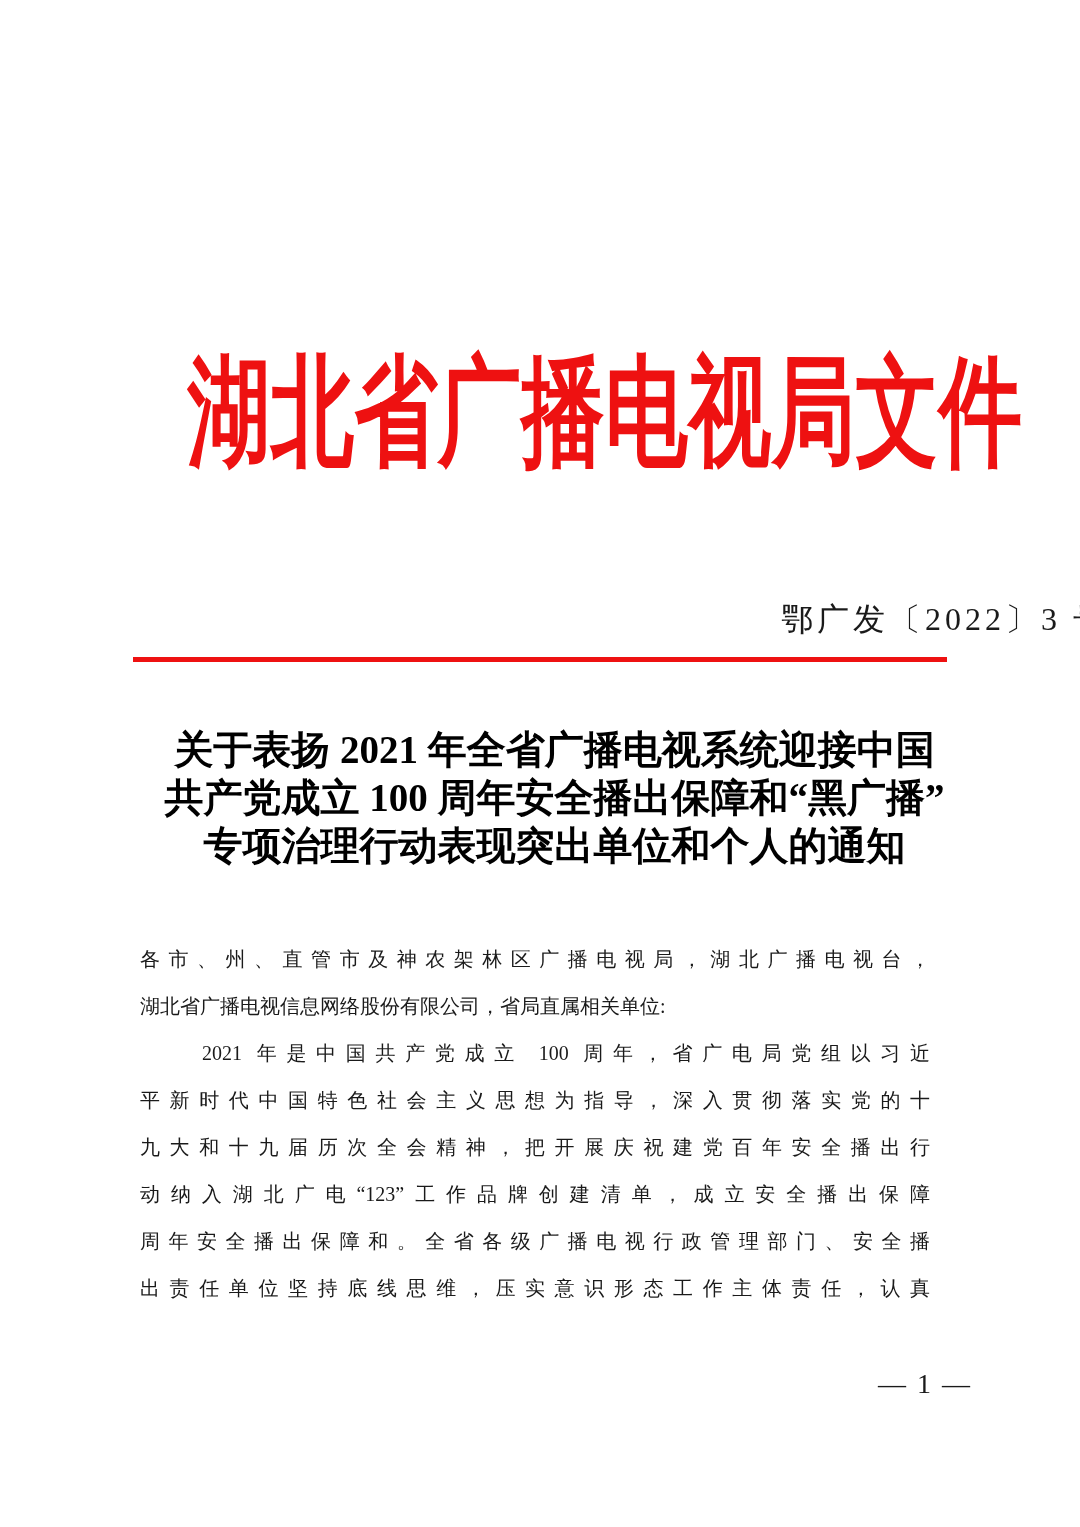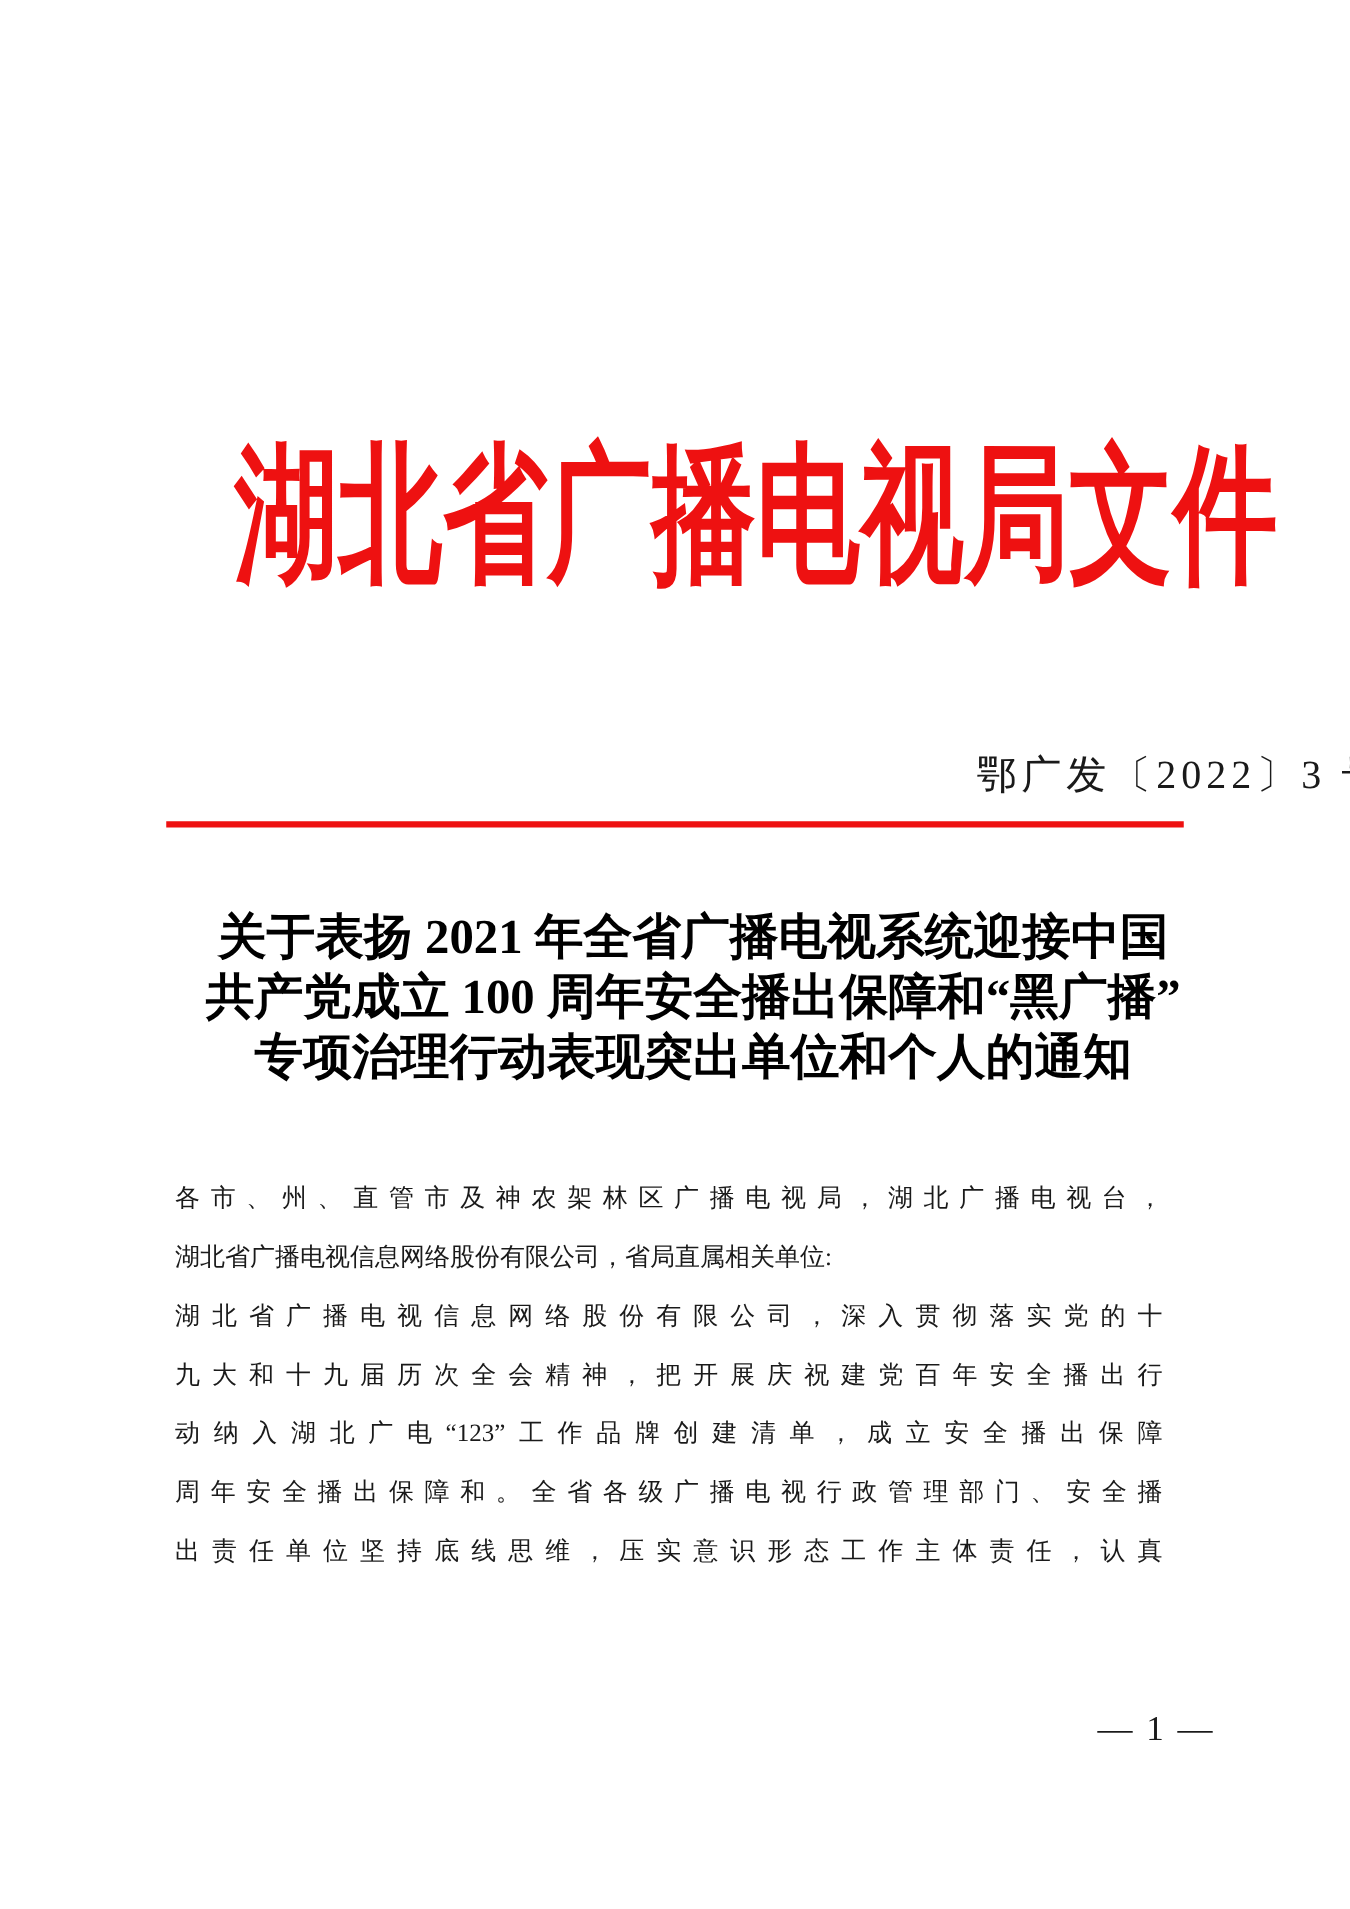--- a/index.html
+++ b/index.html
@@ -126,21 +126,22 @@
 
   <div class="doc-title">
     <div>关于表扬 2021 年全省广播电视系统迎接中国</div>
     <div>共产党成立 100 周年安全播出保障和“黑广播”</div>
     <div>专项治理行动表现突出单位和个人的通知</div>
   </div>
 
   <div class="body-block">
     <div class="body-line">各市、州、直管市及神农架林区广播电视局，湖北广播电视台，</div>
     <div class="body-line short">湖北省广播电视信息网络股份有限公司，省局直属相关单位:</div>
-    <div class="body-line">湖北省广播电视信息网络股份有限公司，深入贯彻落实党的十</div>
+    <div class="body-line indent">2021 年是中国共产党成立 100 周年，省广电局党组以习近</div>
+    <div class="body-line">平新时代中国特色社会主义思想为指导，深入贯彻落实党的十</div>
     <div class="body-line">九大和十九届历次全会精神，把开展庆祝建党百年安全播出行</div>
     <div class="body-line">动纳入湖北广电“123”工作品牌创建清单，成立安全播出保障</div>
     <div class="body-line">周年安全播出保障和。全省各级广播电视行政管理部门、安全播</div>
     <div class="body-line">出责任单位坚持底线思维，压实意识形态工作主体责任，认真</div>
   </div>
 
   <div class="page-number">— 1 —</div>
 
 </div>
 

